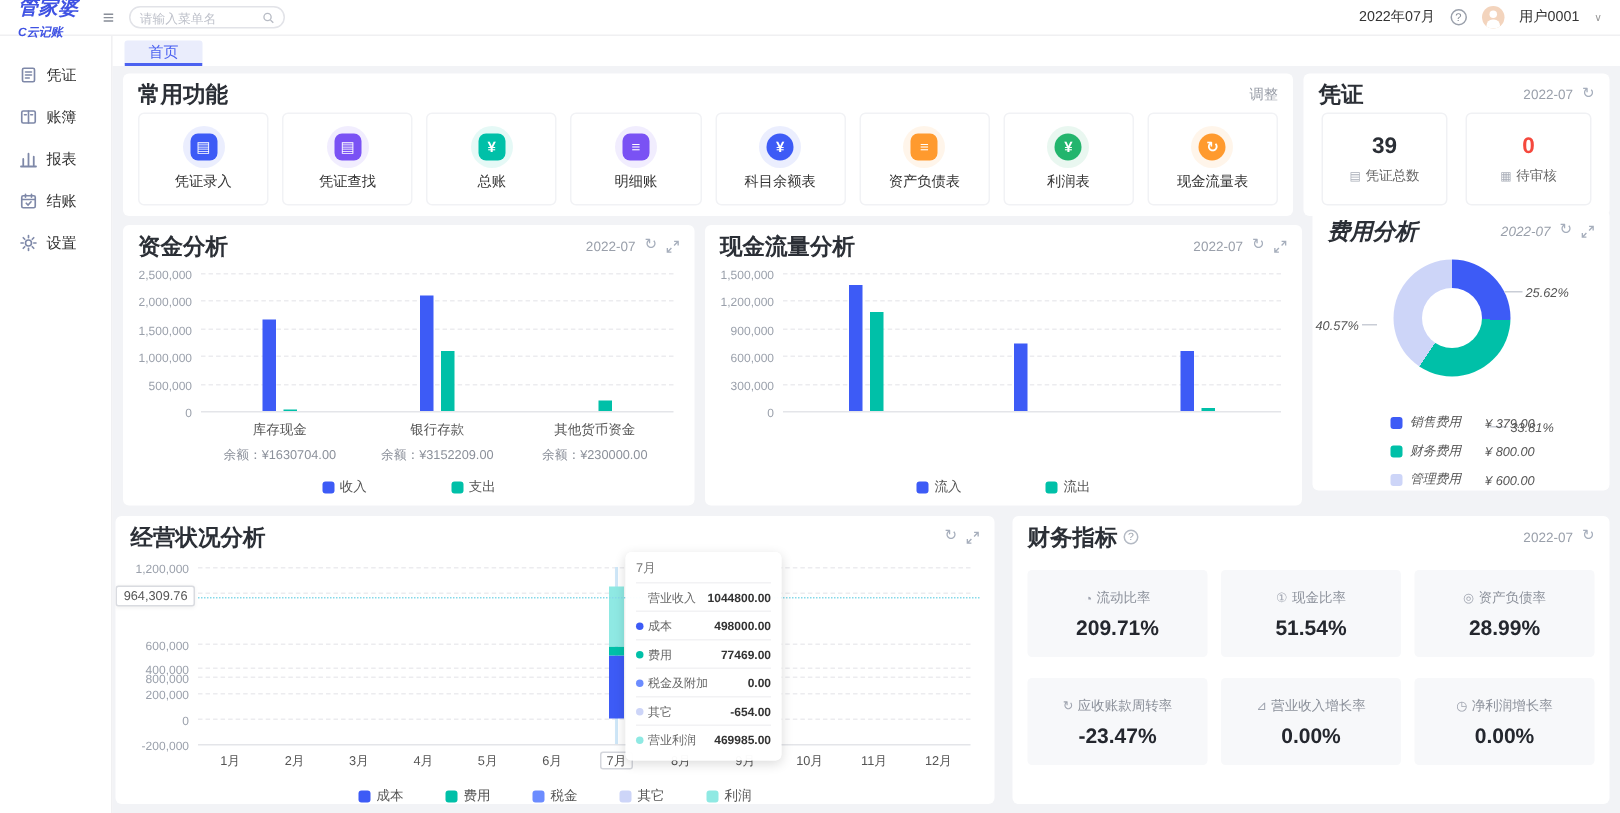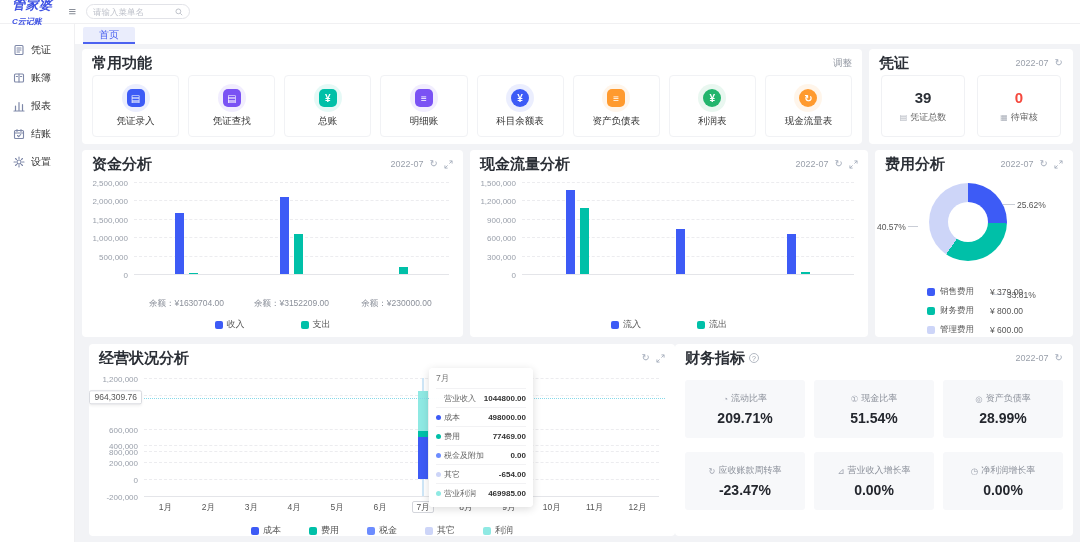--- a/index.html
+++ b/index.html
@@ -51,22 +51,22 @@
   .ico-refresh { font-size:10px; color:#a6aebc; line-height:1; cursor:pointer; }
   .ico-expand { width:9px; height:9px; cursor:pointer; }
   .hd-help { width:10px; height:10px; border:1px solid #b4bac4; border-radius:50%; color:#9aa0ab;
              font-size:7px; display:flex; align-items:center; justify-content:center; margin-left:4px; }
   .adjust { margin-left:auto; font-size:9.5px; color:#979ca6; cursor:pointer; }
 
   .p-quick      { left:7px;   top:5px;   width:780px; height:95px; }
   .p-voucher    { left:794px; top:5px;   width:204px; height:95px; }
   .p-funds      { left:7px;   top:106px; width:381px; height:187px; }
   .p-cashflow   { left:395px; top:106px; width:398px; height:187px; }
-  .p-expense    { left:800px; top:106px; width:198px; height:187px; }
-  .p-operating  { left:14px;   top:300px; width:586px; height:192px; }
+  .p-expense    { left:800px; top:96px; width:198px; height:187px;font-style:italic; }
+  .p-operating  { left:2px;   top:300px; width:586px; height:192px; }
   .p-indicators { left:600px; top:300px; width:398px; height:192px; }
 
   
   .qa-row { display:flex; gap:9px; padding:2px 10px 0 10px; }
   .qa-card { flex:1; border:1px solid #f1f2f5; border-radius:4px; height:62px; display:flex;
              flex-direction:column; align-items:center; justify-content:center; gap:3px; cursor:pointer; background:#fff; }
   .qa-ico { width:28px; height:28px; border-radius:50%; display:flex; align-items:center; justify-content:center; }
   .qa-tile { width:18px; height:18px; border-radius:5px; color:#fff; font-size:10px; font-weight:700;
              display:flex; align-items:center; justify-content:center; }
   .qa-tile.circle { border-radius:50%; }
@@ -151,20 +151,27 @@
       <span class="logo-sub">C云记账</span>
     </span>
     <span class="burger">≡</span>
     <span class="search">
       <input placeholder="请输入菜单名" style="">
       <svg width="8" height="8" viewBox="0 0 10 10">
           <circle cx="4.2" cy="4.2" r="3" fill="none" stroke="#b7bbc4" stroke-width="1.1"></circle>
           <path d="M6.6 6.6 9 9" stroke="#b7bbc4" stroke-width="1.1"></path>
         </svg>
     </span>
+    <span class="hdr-right">
+      <span class="hdr-period">2022年07月</span>
+      <span class="help-ico">?</span>
+      <span class="avatar"></span>
+      <span class="hdr-user">用户0001</span>
+      <span class="caret">∨</span>
+    </span>
   </header>
 
   <aside class="sidebar" id="sidebar">
       <div class="sb-item">
         <span class="sb-ico">
           <svg viewBox="0 0 12 12" fill="none" stroke="currentColor" stroke-width="1.1" stroke-linecap="round">
             <rect x="2" y="1.5" width="8" height="9" rx="1"></rect>
             <path d="M4 4h4M4 6h4M4 8h2.5"></path>
           </svg>
         </span>
@@ -332,20 +339,25 @@
               <div class="bar" style="height: 1.6%; background: rgb(0, 192, 168);"></div>
             </div>
             <div class="bgroup" style="left: 33.3333%; width: 33.3333%;">
               <div class="bar" style="height: 84%; background: rgb(61, 91, 246);"></div>
               <div class="bar" style="height: 43.6%; background: rgb(0, 192, 168);"></div>
             </div>
             <div class="bgroup" style="left: 66.6667%; width: 33.3333%;">
               <div class="bar" style="height: 0%; background: rgb(61, 91, 246);"></div>
               <div class="bar" style="height: 8%; background: rgb(0, 192, 168);"></div>
             </div>
+          </div>
+          <div class="xrow">
+            <span class="xcell">库存现金</span>
+            <span class="xcell">银行存款</span>
+            <span class="xcell">其他货币资金</span>
           </div>
           <div class="subrow">
             <span class="subcell">余额：¥1630704.00</span>
             <span class="subcell">余额：¥3152209.00</span>
             <span class="subcell">余额：¥230000.00</span>
           </div>
           <div class="legend lg-2">
             <span class="lg-item">
               <span class="chip" style="background: rgb(61, 91, 246);"></span>
               <span>收入</span>

